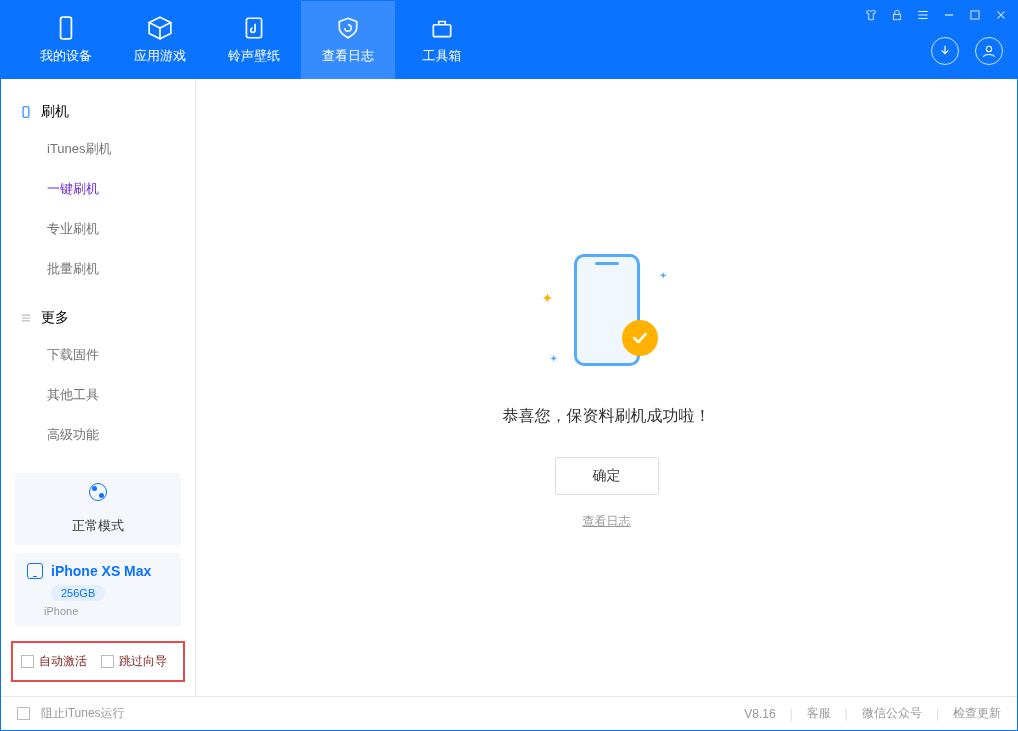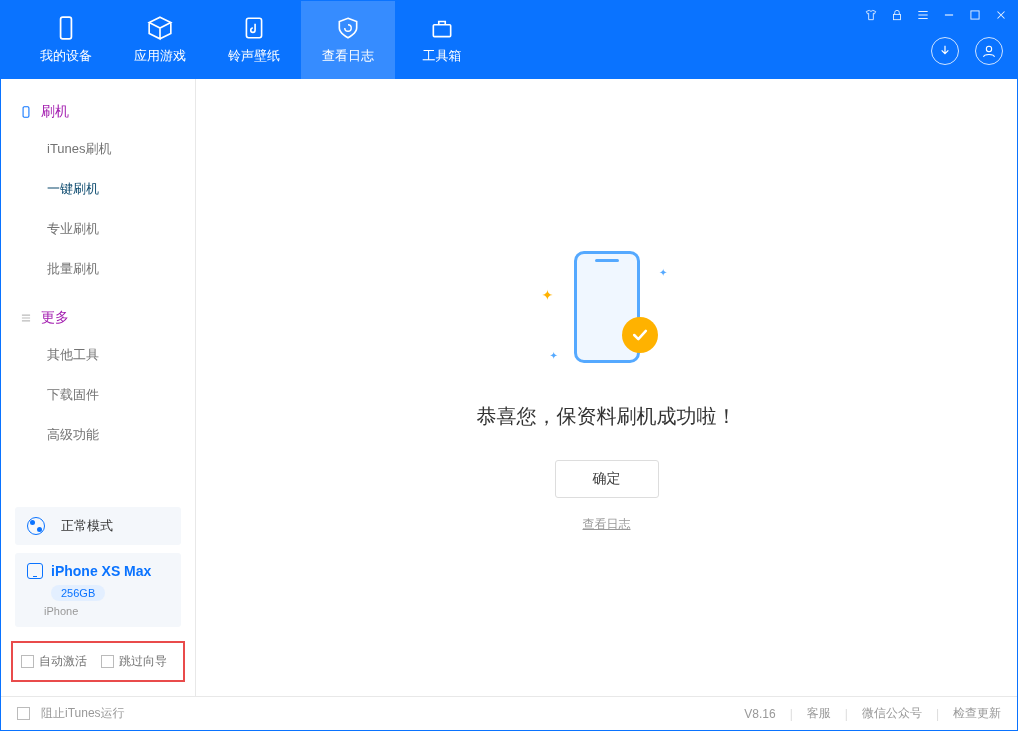--- a/index.html
+++ b/index.html
@@ -21,54 +21,54 @@
 .nav-tab-icon svg { width: 26px; height: 26px; fill: #fff; stroke: #fff; }
 
 .window-controls-top { position: absolute; top: 6px; right: 8px; display: flex; gap: 10px; font-size: 13px; align-items: center; }
 .window-controls-top .ctl { cursor: pointer; opacity: 0.9; width: 16px; height: 16px; display: flex; align-items: center; justify-content: center; }
 .header-right-icons { position: absolute; bottom: 14px; right: 14px; display: flex; gap: 16px; }
 .hr-circle { width: 28px; height: 28px; border: 1.5px solid rgba(255,255,255,0.8); border-radius: 50%; display: flex; align-items: center; justify-content: center; cursor: pointer; }
 
 
 .body { flex: 1; display: flex; overflow: hidden; }
 .sidebar { width: 195px; border-right: 1px solid #e8e8e8; display: flex; flex-direction: column; padding-top: 16px; }
-.side-section-title { display: flex; align-items: center; gap: 8px; padding: 8px 18px; font-size: 14px; color: #a21caf; font-weight: 500; }
+.side-section-title { display: flex; align-items: center; gap: 8px; padding: 8px 18px; font-size: 14px; color: #000000; font-weight: 500; }
 .side-section-title .sec-icon { width: 14px; height: 14px; display: flex; align-items: center; justify-content: center; }
 .side-item { padding: 11px 18px 11px 46px; font-size: 13px; color: #737373; cursor: pointer; }
-.side-item.active { color: #0c4a6e; }
+.side-item.active { color: #6d28d9; }
 
 .sidebar-bottom { margin-top: auto; }
-.mode-box { margin: 8px 14px; background: #f4f7fb; border-radius: 3px; padding: 10px 12px; display: flex; align-items: center; gap: 16px; font-size: 13px; color: #333; }
+.mode-box { margin: 8px 14px; background: #f4f7fb; border-radius: 3px; padding: 10px 12px; display: flex; align-items: center; gap: 16px; font-size: 13px; color: #333; flex-direction: column; }
 .mode-icon { width: 18px; height: 18px; border: 1.5px solid #0a73ff; border-radius: 50%; position: relative; }
 .mode-icon::before, .mode-icon::after { content: ""; position: absolute; width: 5px; height: 5px; background: #0a73ff; border-radius: 50%; }
 .mode-icon::before { top: 2px; left: 2px; }
 .mode-icon::after { bottom: 2px; right: 2px; }
 
 .device-box { margin: 4px 14px 14px; background: #f4f7fb; border-radius: 3px; padding: 10px 12px; }
 .device-row1 { display: flex; align-items: center; gap: 8px; font-weight: bold; color: #0a73ff; font-size: 14px; }
 .device-phone-icon { width: 16px; height: 16px; border: 1.5px solid #0a73ff; border-radius: 3px; position: relative; }
 .device-phone-icon::after { content: ""; position: absolute; bottom: 1px; left: 50%; transform: translateX(-50%); width: 4px; height: 1.5px; background: #0a73ff; }
 .device-badge { display: inline-block; margin-top: 6px; margin-left: 24px; background: #e3efff; color: #0a73ff; border-radius: 10px; padding: 2px 10px; font-size: 11px; }
 .device-sub { margin-left: 17px; margin-top: 4px; font-size: 11px; color: #999; }
 
-.highlight-box { margin: 8px 10px 14px; border: 2px solid #e94b4b; padding: 10px 8px; display: flex; gap: 14px; align-items: center; font-size: 12px; color: #737373; }
+.highlight-box { margin: 8px 10px 14px; border: 2px solid #e94b4b; padding: 10px 8px; display: flex; gap: 14px; align-items: center; font-size: 12px; color: #7f1d1d; }
 .chk { width: 13px; height: 13px; border: 1px solid #bbb; display: inline-block; vertical-align: middle; margin-right: 5px; cursor: pointer; }
 
 .main { flex: 1; display: flex; flex-direction: column; align-items: center; justify-content: center; position: relative; }
 .illust { position: relative; width: 130px; height: 130px; margin-bottom: 30px; }
 .illust-phone { position: absolute; left: 32px; top: 8px; width: 66px; height: 112px; border: 3px solid #55a9ff; border-radius: 10px; background: #f0f7ff; }
 .illust-phone::after { content: ""; position: absolute; left: 50%; top: 5px; transform: translateX(-50%); width: 24px; height: 3px; background: #55a9ff; border-radius: 2px; }
 .illust-check { position: absolute; right: 14px; bottom: 20px; width: 36px; height: 36px; background: #ffb200; border-radius: 50%; display: flex; align-items: center; justify-content: center; }
 .illust-check svg { width: 20px; height: 20px; }
 .sparkle { position: absolute; color: #ffb200; font-size: 14px; }
 .sparkle.s1 { left: 0; top: 44px; }
 .sparkle.s2 { left: 8px; bottom: 12px; font-size: 10px; color: #55a9ff; }
 .sparkle.s3 { right: 4px; top: 24px; font-size: 10px; color: #55a9ff; }
 
-.success-msg { font-size: 20px; color: #333; margin-bottom: 30px; }
+.success-msg { font-size: 16px; color: #333; margin-bottom: 30px; }
 .confirm-btn { width: 104px; height: 38px; border: 1px solid #ddd; background: #fff; border-radius: 3px; font-size: 14px; color: #444; cursor: pointer; margin-bottom: 18px; }
 .view-log { font-size: 12px; color: #999; cursor: pointer; text-decoration: underline; }
 
 
 .footer { height: 34px; border-top: 1px solid #e8e8e8; display: flex; align-items: center; padding: 0 16px; font-size: 12px; color: #999; }
 .footer-left { display: flex; align-items: center; gap: 6px; }
 .footer-right { margin-left: auto; display: flex; align-items: center; gap: 14px; }
 .footer-right .divider { color: #ddd; }
 .footer-version { color: #999; }
 .footer-link { cursor: pointer; }
@@ -192,22 +192,22 @@
       <div class="side-item">批量刷机</div>
 
       <div class="side-section-title" style="margin-top:12px">
         <span class="sec-icon">
             <svg width="14" height="14" viewBox="0 0 24 24">
               <path d="M5 7 H19 M5 12 H19 M5 17 H19" stroke="#bbb" stroke-width="2"></path>
             </svg>
           </span>
         <span>更多</span>
       </div>
+      <div class="side-item">下载固件</div>
       <div class="side-item">其他工具</div>
-      <div class="side-item">下载固件</div>
       <div class="side-item">高级功能</div>
 
       <div class="sidebar-bottom">
         <div class="mode-box">
           <span class="mode-icon"></span>
           <span>正常模式</span>
         </div>
         <div class="device-box">
           <div class="device-row1">
             <span class="device-phone-icon"></span>

